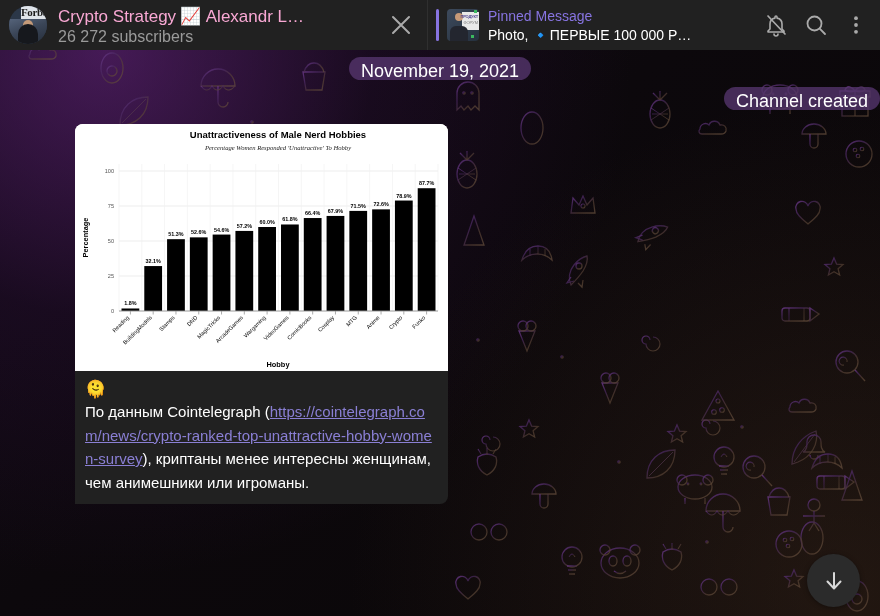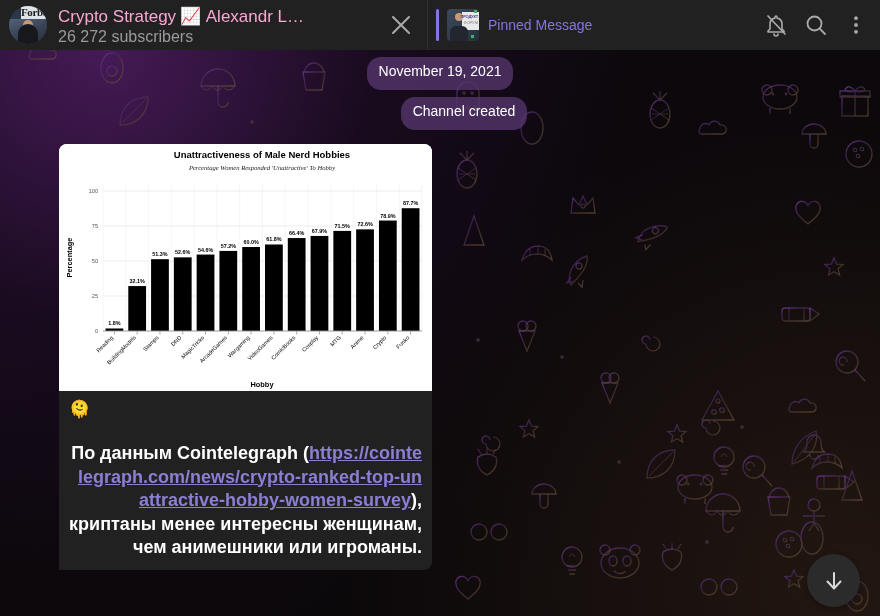--- a/index.html
+++ b/index.html
@@ -108,43 +108,43 @@
   }
 
   
   #messages {
     position: absolute; top: 50px; left: 0; right: 0; bottom: 0;
     overflow: hidden; z-index: 10;
   }
   .date-row { display: flex; justify-content: center; margin-top: 7px; }
   .date-chip {
     background: rgba(86,54,110,0.78);
-    color: #ffffff; font-size: 14px; line-height: 18px;
-    padding: 5px 12px 10px; border-radius: 14px;
+    color: #ffffff; font-size: 18px; line-height: 18px;
+    padding: 5px 12px 0; border-radius: 14px;
     cursor: pointer; white-space: nowrap;
   }
-  .service-row { display: flex; justify-content: center; margin-top: 7px; margin-left: 48px; }
-
-  .msg-wrap { padding-left: 59px; padding-top: 14px; text-align: right; }
+  .service-row { display: flex; justify-content: flex-end; margin-top: 7px; margin-left: 48px; }
+
+  .msg-wrap { padding-left: 75px; padding-top: 14px; }
   .bubble {
     width: 373px;
     background: #212121;
     border-radius: 8px 8px 8px 0;
     overflow: hidden;
   }
   .bubble-photo { display: block; width: 373px; height: 247px; background: #ffffff; }
   .bubble-text { padding: 8px 10px 10px 10px; }
   .msg-title {
     color: #ffffff; font-size: 15px; line-height: 21px;
     display: flex; align-items: flex-start; gap: 10px;
   }
   .msg-emoji { font-size: 17px; line-height: 21px; }
   .msg-body {
-    color: #ffffff; font-size: 18px; line-height: 23.5px;
-    margin-top: 22px; word-break: break-word; font-weight: bold;
+    color: #ffffff; font-size: 15px; line-height: 23.5px;
+    word-break: break-word;
   }
   .msg-link { color: #8a7fd4; text-decoration: underline; cursor: pointer; word-break: break-all; }
 
   
   #scroll-down {
     position: absolute; right: 20px; bottom: 9px;
     width: 53px; height: 53px; border-radius: 50%;
     background: #2b2b2b;
     display: flex; align-items: center; justify-content: center;
     cursor: pointer; z-index: 30;
@@ -417,20 +417,21 @@
         <div class="pt-white"></div>
         <div class="pt-body"></div>
         <div class="pt-head"></div>
         <div class="pt-txt">ПРОДУКТ</div>
         <div class="pt-txt2">ФОРУМ</div>
         <div class="pt-g1"></div>
         <div class="pt-g2"></div>
       </div>
       <div class="pin-texts">
         <div class="pin-title">Pinned Message</div>
+        <div class="pin-desc">Photo, 🔹ПЕРВЫЕ 100 000 Р…</div>
       </div>
     </div>
 
     <div class="hdr-icons">
       <div class="icon-btn">
         <svg width="24" height="24" viewBox="0 0 24 24" fill="none">
           <path d="M18 16v-5a6 6 0 00-5-5.9V4a1 1 0 10-2 0v1.1A6 6 0 006 11v5l-2 2v1h16v-1z" stroke="#aaaaaa" stroke-width="1.6" stroke-linejoin="round"></path>
           <path d="M10 21a2 2 0 004 0" stroke="#aaaaaa" stroke-width="1.6" stroke-linecap="round"></path>
           <path d="M4 3l17 18" stroke="#aaaaaa" stroke-width="1.7" stroke-linecap="round"></path>
         </svg>

